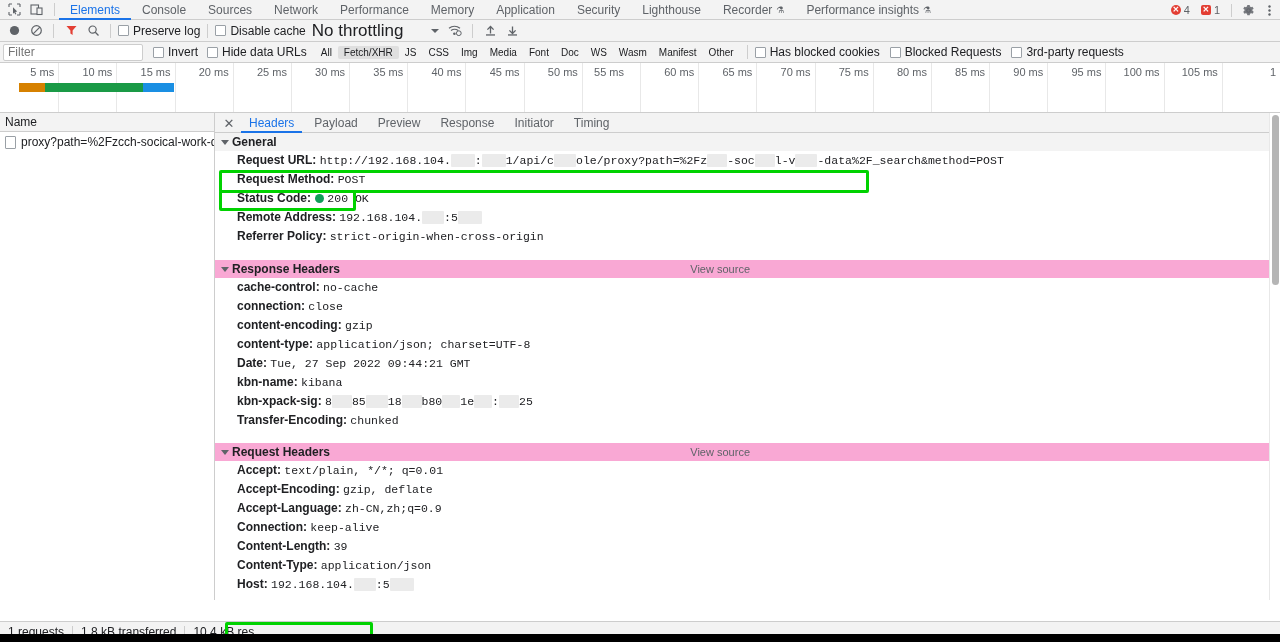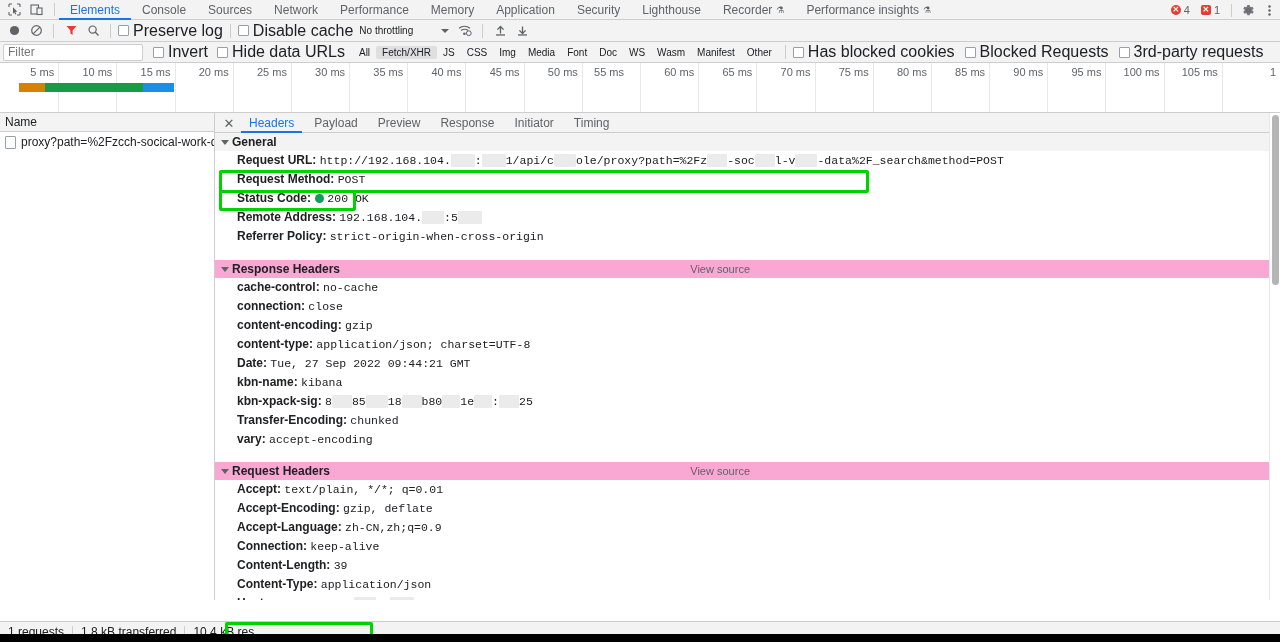--- a/index.html
+++ b/index.html
@@ -77,27 +77,27 @@
   .net-toolbar {
     height: 22px;
     background: #f3f3f3;
     border-bottom: 1px solid #cdcdcd;
     display:flex; align-items:center;
     padding: 0 4px;
     gap: 2px;
   }
   .tbtn { width:20px; height:18px; display:flex;align-items:center;justify-content:center;cursor:pointer;}
   .vsep { width:1px; height:14px; background:#cdcdcd; margin:0 5px; }
-  .cbx-wrap { display:flex; align-items:center; gap:4px; cursor:pointer; font-size:16px; color:#202124; }
+  .cbx-wrap { display:flex; align-items:center; gap:4px; cursor:pointer; font-size:12px; color:#202124; }
   .cbx {
     width:11px;height:11px;border:1px solid #9aa0a6;background:#fff;border-radius:1px;
     display:inline-block;
   }
   .throttle {
-    font-size:10px; color:#202124; padding:0 4px; display:flex; align-items:center; gap:28px; cursor:pointer;
+    font-size:17px; color:#202124; padding:0 4px; display:flex; align-items:center; gap:28px; cursor:pointer;
   }
   .caret-d { width:0;height:0;border-left:4px solid transparent;border-right:4px solid transparent;border-top:4px solid #5f6368;}
 
   
   .filter-bar {
     height: 21px;
     background: #f3f3f3;
     border-bottom: 1px solid #cdcdcd;
     display:flex; align-items:center;
     padding: 0 0 0 0;
@@ -521,21 +521,20 @@
         </div>
         <div id="resp-rows">
             <div class="hrow"><span class="hname">cache-control: </span><span class="hval">no-cache</span></div>
             <div class="hrow"><span class="hname">connection: </span><span class="hval">close</span></div>
             <div class="hrow"><span class="hname">content-encoding: </span><span class="hval">gzip</span></div>
             <div class="hrow"><span class="hname">content-type: </span><span class="hval">application/json; charset=UTF-8</span></div>
             <div class="hrow"><span class="hname">Date: </span><span class="hval">Tue, 27 Sep 2022 09:44:21 GMT</span></div>
             <div class="hrow"><span class="hname">kbn-name: </span><span class="hval">kibana</span></div>
             <div class="hrow"><span class="hname">kbn-xpack-sig: </span><span class="hval">8</span><span class="redact" style="width: 20px;"></span><span class="hval">85</span><span class="redact" style="width: 22px;"></span><span class="hval">18</span><span class="redact" style="width: 20px;"></span><span class="hval">b80</span><span class="redact" style="width: 18px;"></span><span class="hval">1e</span><span class="redact" style="width: 18px;"></span><span class="hval">:</span><span class="redact" style="width: 20px;"></span><span class="hval">25</span></div>
             <div class="hrow"><span class="hname">Transfer-Encoding: </span><span class="hval">chunked</span></div>
-            <div class="hrow"><span class="hname">vary: </span><span class="hval">accept-encoding</span></div>
           </div>
 
         <div class="section-head plain" style="margin-top:13px;">
           <div class="sh-left">
             <span class="tri"></span>
             <span>Request Headers</span>
           </div>
           <span class="view-source">View source</span>
         </div>
         <div id="req-rows">

